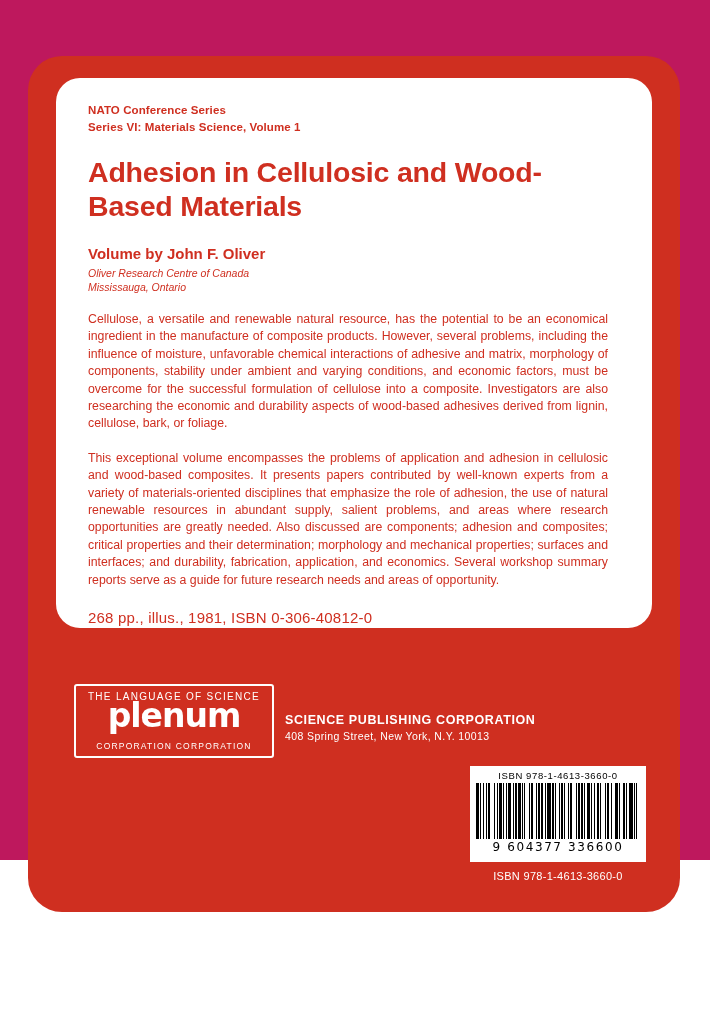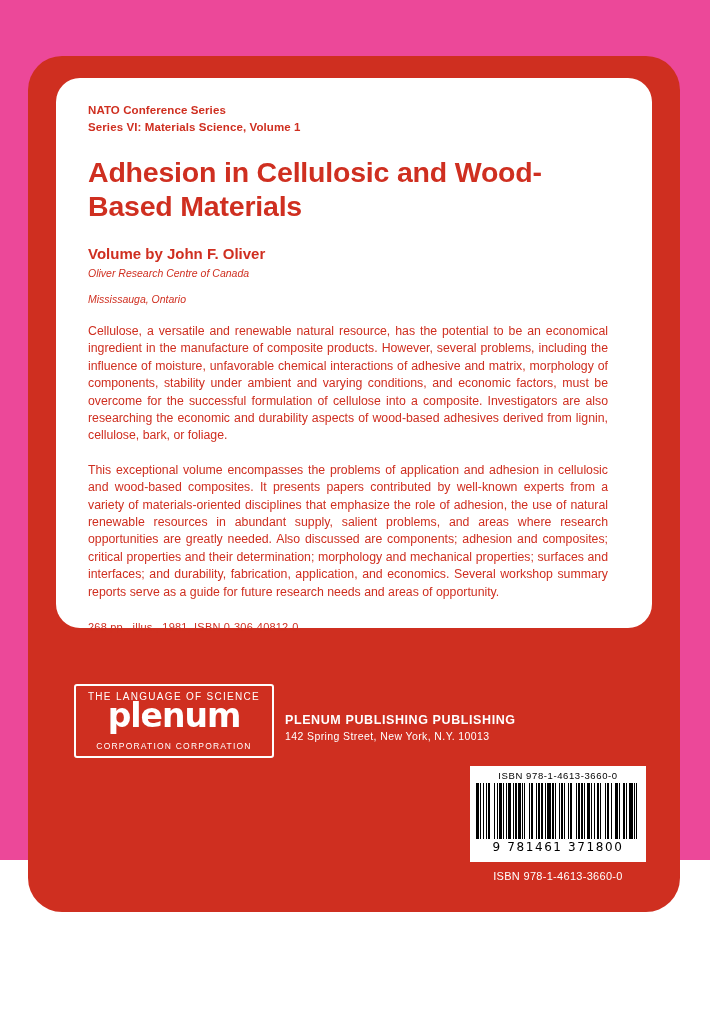--- a/index.html
+++ b/index.html
@@ -10,21 +10,21 @@
   body {
     width: 710px;
     height: 1020px;
     font-family: "Liberation Sans", sans-serif;
     overflow: hidden;
   }
   .page {
     position: relative;
     width: 710px;
     height: 860px;
-    background: #ec4899;
+    background: #be185d;
   }
   .cover {
     position: absolute;
     left: 28px;
     top: 56px;
     width: 652px;
     height: 856px;
     background: #cf2f20;
     border-radius: 34px;
   }
@@ -73,21 +73,21 @@
   }
   .body-para {
     color: #cf2f20;
     font-size: 12.3px;
     line-height: 17.4px;
     text-align: justify;
     margin-top: 17px;
   }
   .isbn-line {
     color: #cf2f20;
-    font-size: 11px;
+    font-size: 15px;
     margin-top: 20px;
     letter-spacing: 0.2px;
   }
 
   
   .logo-box {
     position: absolute;
     left: 74px;
     top: 684px;
     width: 196px;
@@ -205,37 +205,37 @@
   <div class="white-panel">
     <div class="panel-inner">
 
       <div class="series-line">NATO Conference Series</div>
       <div class="series-line">Series VI: Materials Science, Volume 1</div>
 
       <div class="title">Adhesion in Cellulosic and Wood-Based Materials</div>
 
       <div class="editor">Volume by John F. Oliver</div>
       <div class="affil">Oliver Research Centre of Canada</div>
-      <div class="affil" style="margin-top:12px">Mississauga, Ontario</div>
+      <div class="affil" style="margin-top:0">Mississauga, Ontario</div>
 
       <div class="body-para">Cellulose, a versatile and renewable natural resource, has the potential to be an economical ingredient in the manufacture of composite products. However, several problems, including the influence of moisture, unfavorable chemical interactions of adhesive and matrix, morphology of components, stability under ambient and varying conditions, and economic factors, must be overcome for the successful formulation of cellulose into a composite. Investigators are also researching the economic and durability aspects of wood-based adhesives derived from lignin, cellulose, bark, or foliage.</div>
       <div class="body-para">This exceptional volume encompasses the problems of application and adhesion in cellulosic and wood-based composites. It presents papers contributed by well-known experts from a variety of materials-oriented disciplines that emphasize the role of adhesion, the use of natural renewable resources in abundant supply, salient problems, and areas where research opportunities are greatly needed. Also discussed are components; adhesion and composites; critical properties and their determination; morphology and mechanical properties; surfaces and interfaces; and durability, fabrication, application, and economics. Several workshop summary reports serve as a guide for future research needs and areas of opportunity.</div>
 
       <div class="isbn-line">268 pp., illus., 1981, ISBN 0-306-40812-0</div>
     </div>
   </div>
 
   <div class="logo-box">
     <div class="logo-tag-top">THE LANGUAGE OF SCIENCE</div>
     <div class="logo-word">plenum</div>
     <div class="logo-tag-bottom">CORPORATION CORPORATION</div>
   </div>
 
-  <div class="pub-name">PLENUM PUBLISHING PUBLISHING</div>
-  <div class="pub-addr">142 Spring Street, New York, N.Y. 10013</div>
+  <div class="pub-name">SCIENCE PUBLISHING CORPORATION</div>
+  <div class="pub-addr">408 Spring Street, New York, N.Y. 10013</div>
 
   <div class="barcode-box">
     <div class="barcode-isbn-top">ISBN 978-1-4613-3660-0</div>
     <div class="bars" id="bars">
         <div class="bar" style="width: 3px; background: rgb(0, 0, 0);"></div>
         <div class="bar" style="width: 1px; background: transparent;"></div>
         <div class="bar" style="width: 1px; background: rgb(0, 0, 0);"></div>
         <div class="bar" style="width: 2px; background: transparent;"></div>
         <div class="bar" style="width: 1px; background: rgb(0, 0, 0);"></div>
         <div class="bar" style="width: 3px; background: transparent;"></div>
@@ -327,17 +327,17 @@
         <div class="bar" style="width: 1px; background: transparent;"></div>
         <div class="bar" style="width: 1px; background: rgb(0, 0, 0);"></div>
         <div class="bar" style="width: 2px; background: transparent;"></div>
         <div class="bar" style="width: 4px; background: rgb(0, 0, 0);"></div>
         <div class="bar" style="width: 1px; background: transparent;"></div>
         <div class="bar" style="width: 1px; background: rgb(0, 0, 0);"></div>
         <div class="bar" style="width: 2px; background: transparent;"></div>
         <div class="bar" style="width: 1px; background: rgb(0, 0, 0);"></div>
         <div class="bar" style="width: 3px; background: transparent;"></div>
       </div>
-    <div class="barcode-digits">9 781461 371800</div>
+    <div class="barcode-digits">9 604377 336600</div>
   </div>
   <div class="barcode-isbn-bottom">ISBN 978-1-4613-3660-0</div>
 
 </div>
 
 </body></html>

